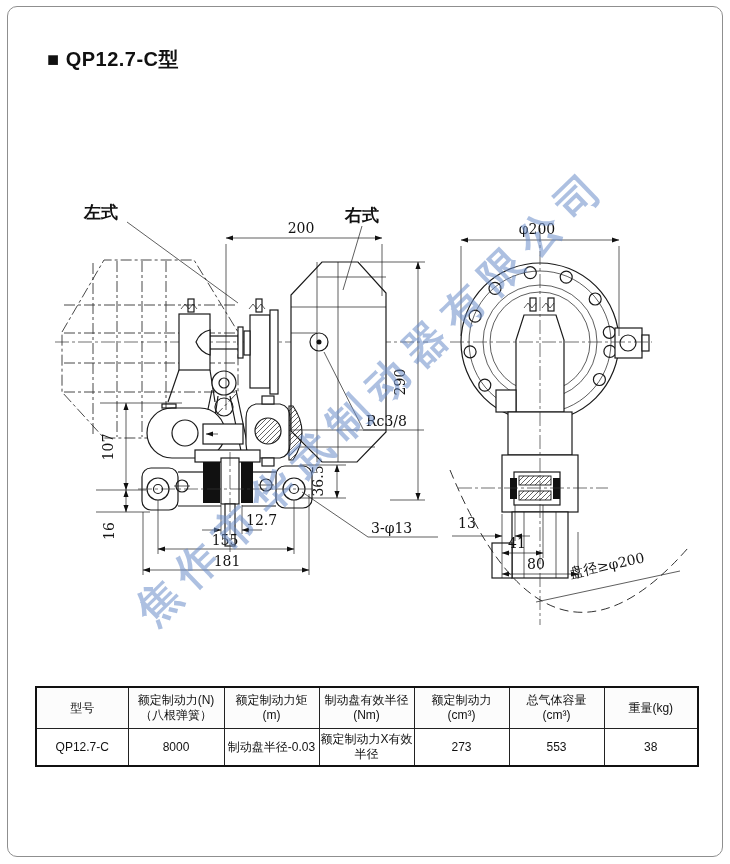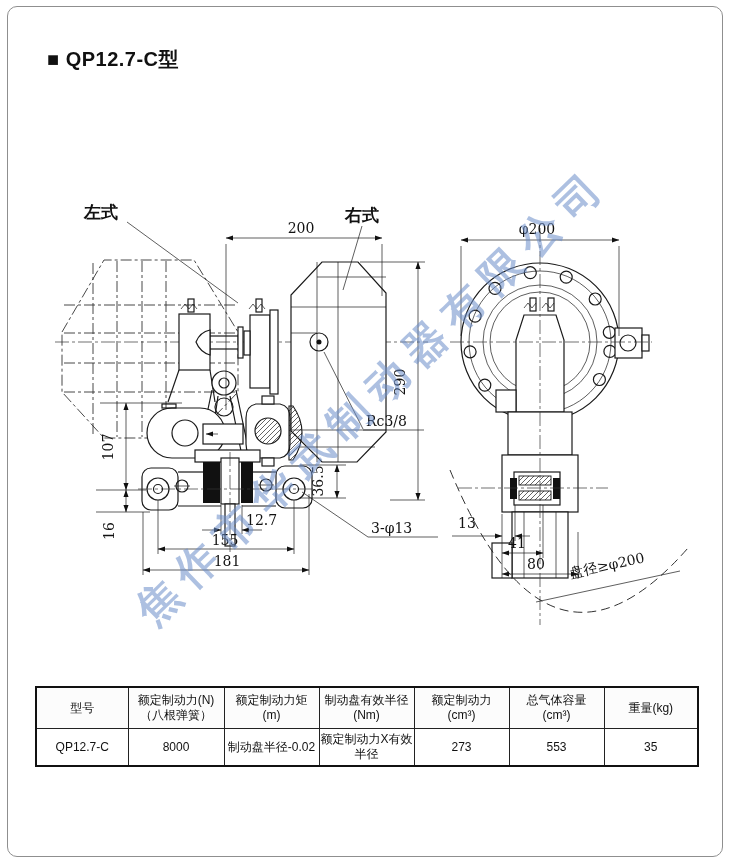--- a/index.html
+++ b/index.html
@@ -308,22 +308,22 @@
 (cm³)</th>
         <th>总气体容量
 (cm³)</th>
         <th>重量(kg)</th>
       </tr>
     </thead>
     <tbody>
       <tr>
         <td>QP12.7-C</td>
         <td>8000</td>
-        <td>制动盘半径-0.02</td>
+        <td>制动盘半径-0.03</td>
         <td>额定制动力X有效
 半径</td>
         <td>273</td>
         <td>553</td>
-        <td>35</td>
+        <td>38</td>
       </tr>
     </tbody>
   </table>
 </div>
 
 </body></html>

